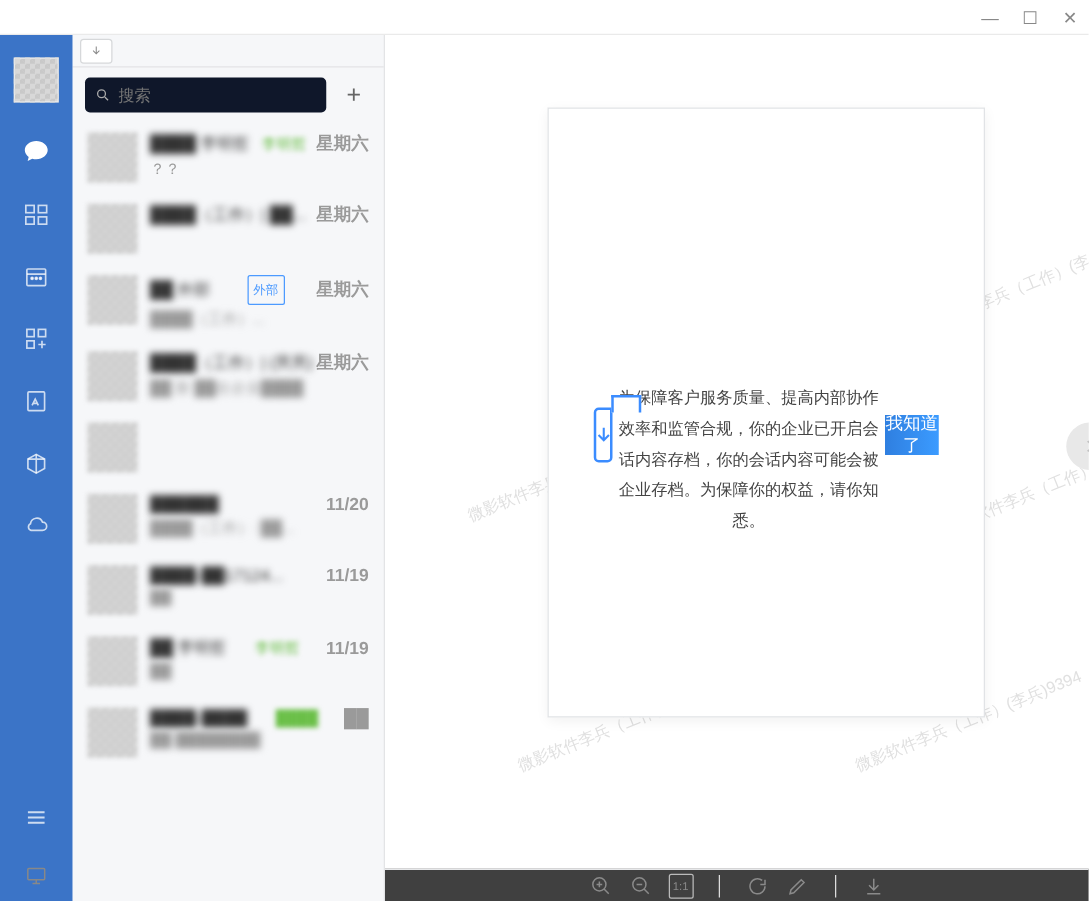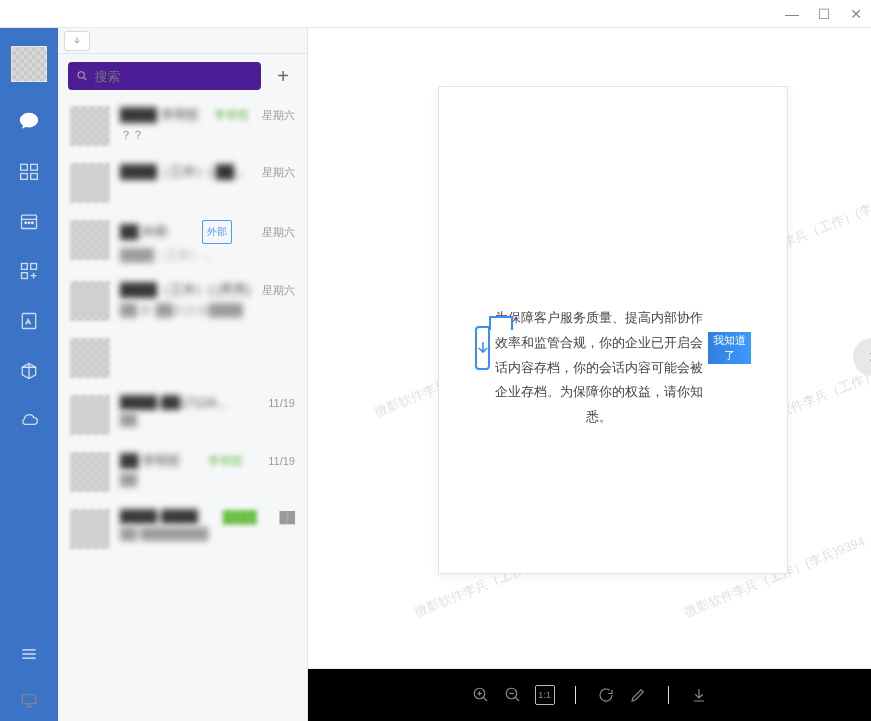--- a/index.html
+++ b/index.html
@@ -14,52 +14,52 @@
 .avatar-small { width: 36px; height: 36px; background: #d8d8d8; border: 1px solid rgba(255,255,255,.5); background-image: linear-gradient(45deg,#c9c9c9 25%,transparent 25%,transparent 75%,#c9c9c9 75%),linear-gradient(45deg,#c9c9c9 25%,transparent 25%,transparent 75%,#c9c9c9 75%); background-size: 8px 8px; background-position: 0 0,4px 4px; }
 .nav-icon { width: 22px; height: 22px; display: flex; align-items: center; justify-content: center; color: rgba(255,255,255,0.75); cursor: pointer; }
 .nav-icon.active { color: #fff; }
 .nav-bottom { position: absolute; bottom: 56px; left: 0; right: 0; display: flex; flex-direction: column; align-items: center; }
 
 .sidebar { width: 250px; background: #f6f7f9; border-right: 1px solid #e3e4e6; display: flex; flex-direction: column; }
 .sidebar-tabs { height: 26px; border-bottom: 1px solid #e3e4e6; display: flex; align-items: center; padding-left: 6px; }
 .tab-btn { width: 26px; height: 20px; border: 1px solid #d6d8da; background: #fff; border-radius: 3px; display: flex; align-items: center; justify-content: center; font-size: 11px; color: #666; }
 
 .search-row { display: flex; align-items: center; padding: 8px 10px 8px 10px; gap: 8px; }
-.search-box { flex: 1; height: 28px; background: #4c1d95; border-radius: 4px; display: flex; align-items: center; padding: 0 8px; }
+.search-box { flex: 1; height: 28px; background: #0f172a; border-radius: 4px; display: flex; align-items: center; padding: 0 8px; }
 .search-box input { border: none; background: transparent; outline: none; font-size: 13px; color: #888; width: 100%; }
 .add-btn { width: 28px; height: 28px; display: flex; align-items: center; justify-content: center; font-size: 20px; color: #666; cursor: pointer; }
 
 .conv-list { flex: 1; overflow-y: hidden; }
 .conv { display: flex; padding: 8px 12px; gap: 10px; border-bottom: 1px solid transparent; cursor: pointer; }
 .conv .av { width: 40px; height: 40px; background: #d8d8d8; flex-shrink: 0; background-image: linear-gradient(45deg,#c9c9c9 25%,transparent 25%,transparent 75%,#c9c9c9 75%),linear-gradient(45deg,#c9c9c9 25%,transparent 25%,transparent 75%,#c9c9c9 75%); background-size: 8px 8px; background-position: 0 0,4px 4px; filter: blur(1.5px); }
 .conv-body { flex: 1; min-width: 0; }
 .conv-top { display: flex; justify-content: space-between; align-items: center; }
 .conv-name { font-size: 13px; color: #333; filter: blur(3px); white-space: nowrap; overflow: hidden; max-width: 140px; }
-.conv-time { font-size: 11px; color: #9a9a9a; }
+.conv-time { font-size: 14px; color: #9a9a9a; font-weight: bold; }
 .conv-msg { font-size: 12px; color: #9a9a9a; margin-top: 3px; white-space: nowrap; overflow: hidden; text-overflow: ellipsis; }
 .conv-msg.blur { filter: blur(3px); }
 .badge { display: inline-block; font-size: 10px; padding: 4px 4px; border: 1px solid #4c9aff; color: #4c9aff; border-radius: 2px; margin-left: 4px; vertical-align: 1px; }
 .suffix-green { color: #6abf47; font-size: 12px; filter: blur(2px); margin-left: 2px; }
 
 .main { flex: 1; background: #fff; position: relative; }
 
 .watermark { position: absolute; inset: 0; overflow: hidden; pointer-events: none; }
 .watermark span { position: absolute; color: #e0e0e0; font-size: 13px; transform: rotate(-22deg); white-space: nowrap; }
 
 .card { position: absolute; left: 130px; top: 58px; width: 350px; height: 488px; background: #fff; border: 1px solid #e1e3e6; box-shadow: 0 3px 10px rgba(0,0,0,.06); display: flex; align-items: center; padding: 56px 36px 20px; }
 .card-icon { width: 48px; height: 44px; border: 2px solid #3b8cff; position: relative; border-top-left-radius: 4px; border-bottom-left-radius: 4px; border-bottom-right-radius: 4px; }
 .card-icon::before { content: ""; position: absolute; top: -12px; left: 12px; width: 20px; height: 12px; border: 2px solid #3b8cff; border-bottom: none; background: #fff; }
 .card-icon svg { position: absolute; left: 50%; top: 50%; transform: translate(-50%,-50%); }
 .card-text { margin-top: 40px; font-size: 13px; line-height: 1.9; color: #444; text-align: center; }
 .card-spacer { flex: 1; }
-.card-btn { width: 170px; height: 32px; background: linear-gradient(90deg,#2f7fe0,#3b9bff); color: #fff; font-size: 11px; border: none; cursor: pointer; display: flex; align-items: center; justify-content: center; }
+.card-btn { width: 170px; height: 32px; background: linear-gradient(90deg,#2f7fe0,#3b9bff); color: #fff; font-size: 14px; border: none; cursor: pointer; display: flex; align-items: center; justify-content: center; }
 
 .next-arrow { position: absolute; right: -20px; top: 310px; width: 38px; height: 38px; background: #e8e8e8; border-radius: 50%; display: flex; align-items: center; justify-content: center; color: #b5b5b5; font-size: 16px; cursor: pointer; }
 
-.bottom-bar { position: absolute; bottom: 0; left: 308px; right: 0; height: 53px; border-top: 1px solid #e7e8ea; display: flex; align-items: center; justify-content: center; gap: 16px; background: #000000; }
+.bottom-bar { position: absolute; bottom: 0; left: 308px; right: 0; height: 26px; border-top: 1px solid #e7e8ea; display: flex; align-items: center; justify-content: center; gap: 16px; background: #404040; }
 .bb-group { display: flex; align-items: center; gap: 12px; }
 .bb-sep { width: 1px; height: 18px; background: #ddd; margin: 0 4px; }
 .bb-icon { color: #8a8a8a; cursor: pointer; display: flex; align-items: center; justify-content: center; width: 20px; height: 20px; }
 
 .status-left { position: absolute; bottom: 0; left: 0; width: 58px; height: 42px; display: flex; align-items: center; justify-content: center; color: #888; }
 </style>
 </head>
 <body>
 
 <div class="titlebar">
@@ -188,20 +188,30 @@
           <div class="conv-top">
               <span class="conv-name">████（工作）| (男男)</span>
               <span class="conv-time">星期六</span>
             </div>
           <div class="conv-msg blur">██ 新 ██在企业████</div>
         </div>
       </div>
       <div class="conv">
         <div class="av"></div>
         <div class="conv-body">
+        </div>
+      </div>
+      <div class="conv">
+        <div class="av"></div>
+        <div class="conv-body">
+          <div class="conv-top">
+              <span class="conv-name">██████</span>
+              <span class="conv-time">11/20</span>
+            </div>
+          <div class="conv-msg blur">████（工作）: ██...</div>
         </div>
       </div>
       <div class="conv">
         <div class="av"></div>
         <div class="conv-body">
           <div class="conv-top">
               <span class="conv-name">████-██17124...</span>
               <span class="conv-time">11/19</span>
             </div>
           <div class="conv-msg blur">██</div>

